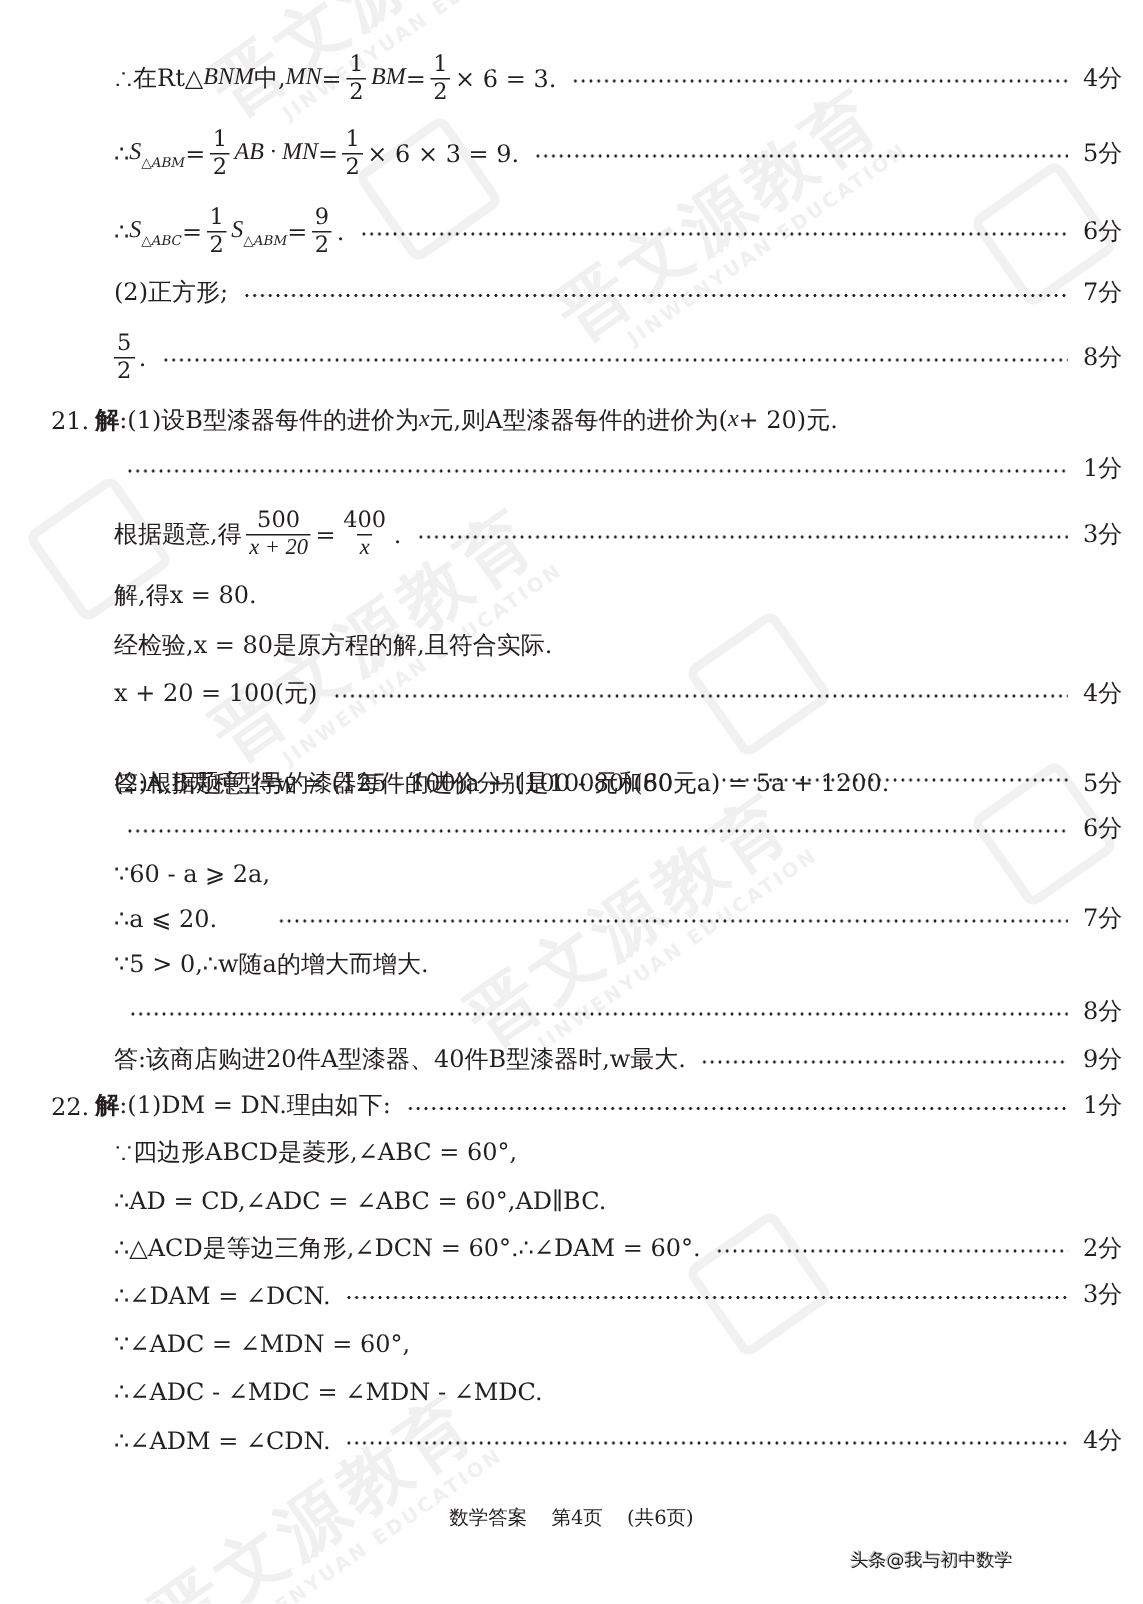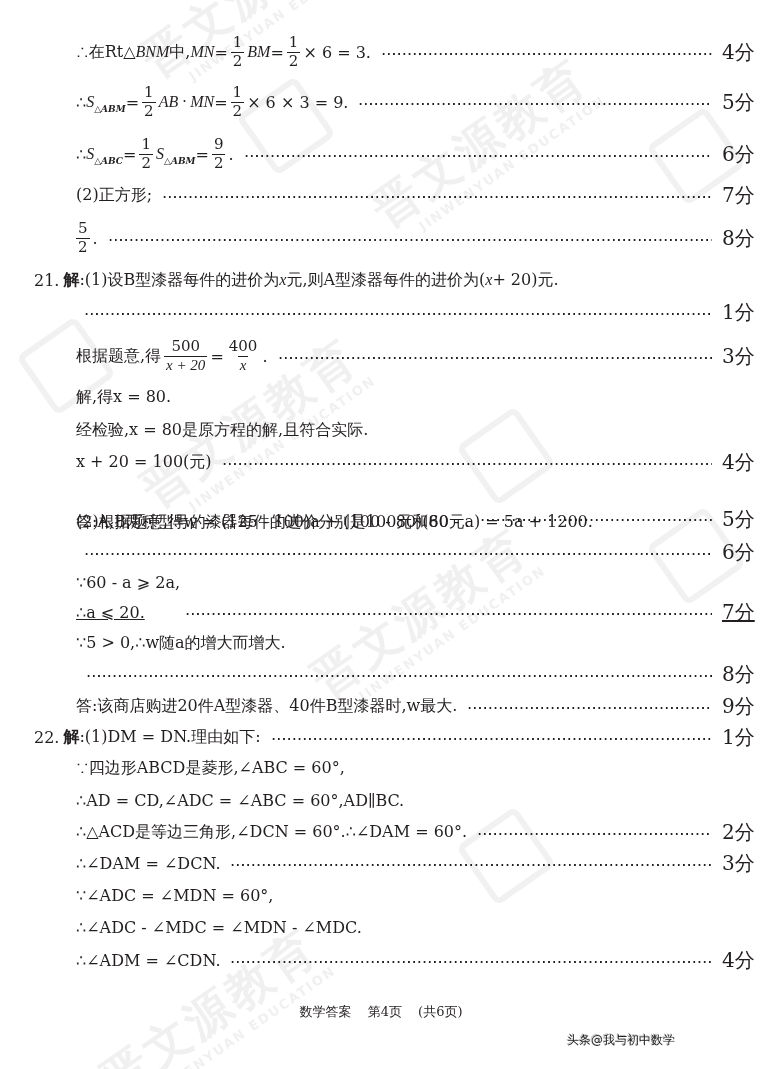--- a/index.html
+++ b/index.html
@@ -26,31 +26,31 @@
     display: flex; align-items: center; z-index: 1;
     font-size: 16px;
   }
   .line .content { display: flex; align-items: center; white-space: nowrap; }
   .line .dots {
     flex: 1; height: 2px; margin: 0 10px 0 10px;
     background-image: radial-gradient(circle, #231f20 0.9px, transparent 1.1px);
     background-size: 5.2px 2px; background-repeat: repeat-x;
     align-self: center; margin-top: 4px;
   }
-  .line .score { width: 40px; text-align: left; font-size: 20px; }
+  .line .score { width: 40px; text-align: left; font-size: 16px; }
   .ind1 { padding-left: 76px; }
   .ind0 { padding-left: 34px; }
   .it { font-style: italic; font-family: "Liberation Serif", serif; }
   .frac {
     display: inline-flex; flex-direction: column; align-items: center;
     vertical-align: middle; margin: 0 3px; font-size: 15px; line-height: 1.05;
   }
   .frac .num { padding: 0 2px 1px; }
   .frac .den { border-top: 1px solid #231f20; padding: 1px 2px 0; }
-  .sub { font-size: 9px; position: relative; top: 7px; font-style: italic; font-weight: bold; }
+  .sub { font-size: 9px; position: relative; top: 7px; font-style: italic; }
   .footer {
     position: absolute; top: 1003px; left: 0; right: 0; text-align: center;
     font-size: 13px; z-index: 1;
   }
   .stamp {
     position: absolute; top: 1032px; left: 567px; font-size: 12px; color: #222;
     font-family: "DejaVu Sans", sans-serif; z-index: 1;
     text-shadow: 1px 1px 0 #fff, -1px -1px 0 #bbb;
   }
 </style>
@@ -224,21 +224,21 @@
 <div class="line ind1" style="top:507px;">
   <span class="content">(2)根据题意,得w = (125 - 100)a + (100 - 80)(60 - a) = 5a + 1200.</span>
 </div>
 <div class="line" style="top:537px;padding-left:84px;">
   <span class="dots" style="margin-left:0;"></span>
   <span class="score">6分</span>
 </div>
 <div class="line ind1" style="top:567px;">
   <span class="content">∵60 - a ⩾ 2a,</span>
 </div>
-<div class="line ind1" style="top:597px;text-decoration:underline;">
+<div class="line ind1" style="top:597px;">
   <span class="content">∴a ⩽ 20.</span>
   <span class="dots" style="margin-left:40px;"></span>
   <span class="score">7分</span>
 </div>
 <div class="line ind1" style="top:628px;">
   <span class="content">∵5 &gt; 0,∴w随a的增大而增大.</span>
 </div>
 <div class="line ind1" style="top:659px;">
   <span class="dots"></span>
   <span class="score">8分</span>

